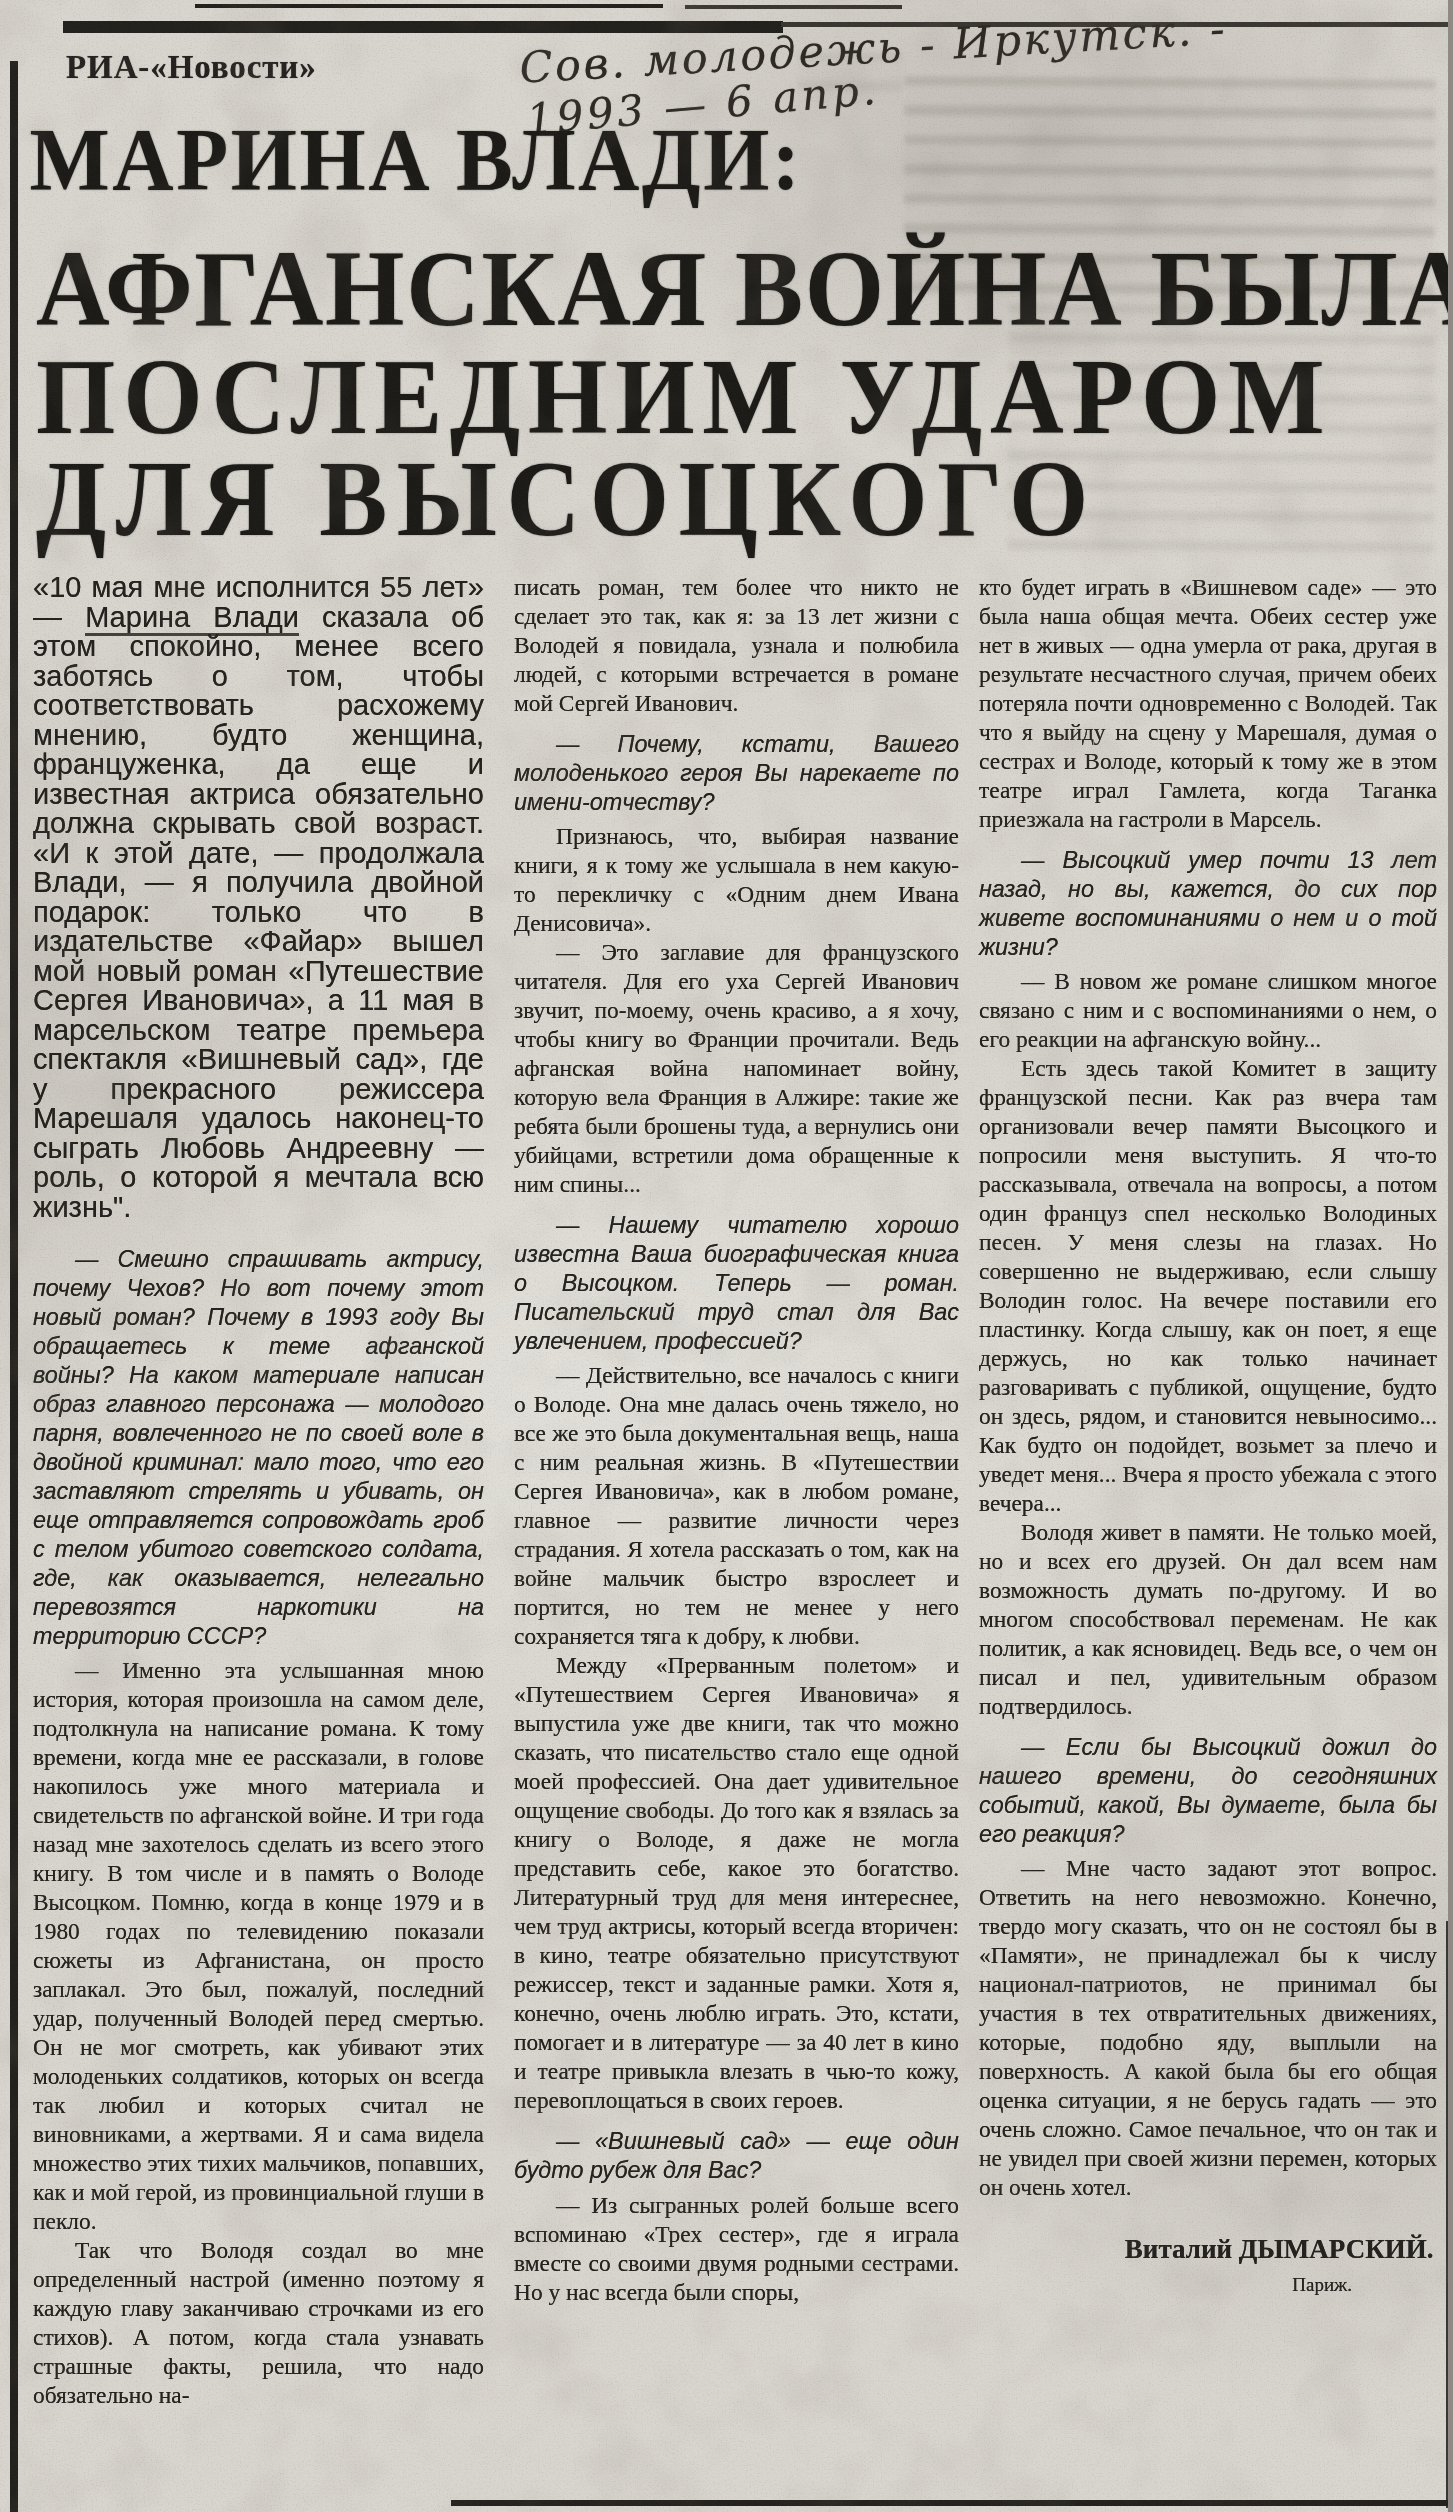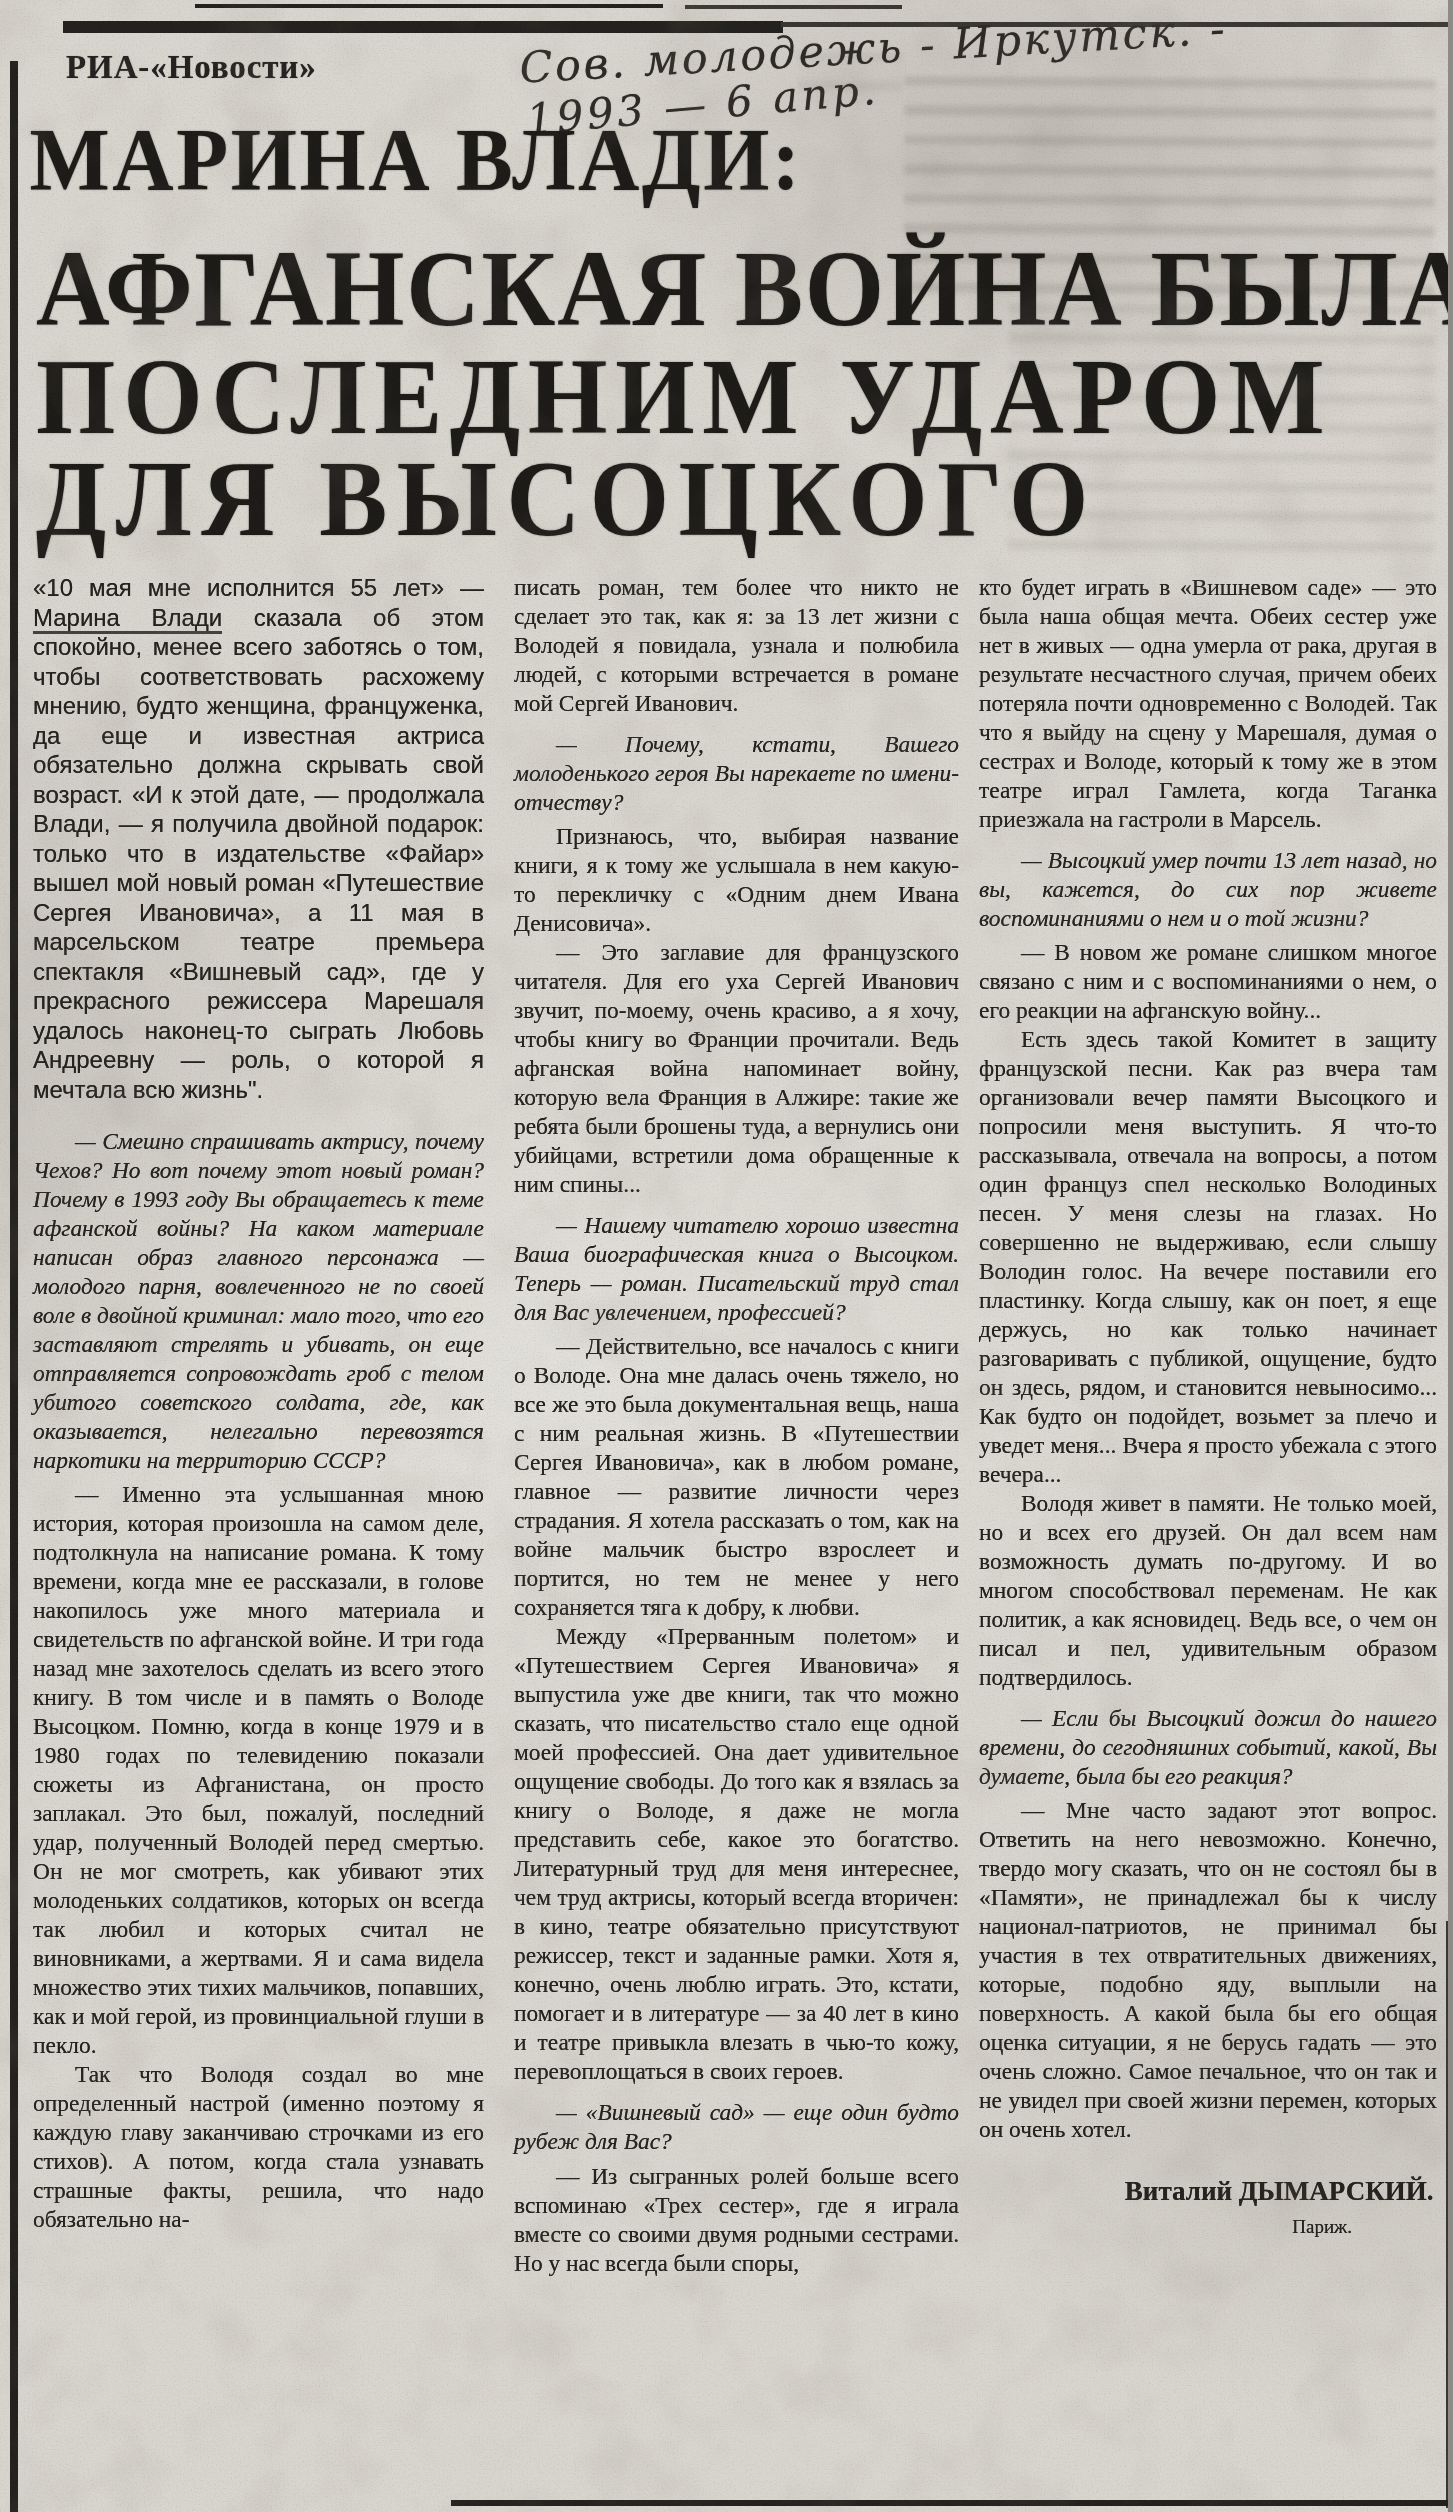--- a/index.html
+++ b/index.html
@@ -51,22 +51,22 @@
   .col {
     position:absolute; top:573px; text-align:justify;
     font-size:23.4px; line-height:29px; color:#24221e;
     text-shadow:0 0 0.6px rgba(25,23,20,.75);
   }
   .col--1 { left:33px;   width:451px; }
   .col--2 { left:514px;  width:445px; }
   .col--3 { left:979px; width:458px; }
   .para { margin:0; text-indent:42px; }
   .para--noindent { text-indent:0; }
-  .para--intro { font-family:"Liberation Sans","DejaVu Sans",sans-serif; font-size:24px; line-height:29.5px; }
-  .para--q { font-family:Liberation Serif, serif; font-style:italic; margin-top:12px; margin-bottom:5.2px; }
+  .para--intro { font-family:"Liberation Sans","DejaVu Sans",sans-serif; font-size:29px; line-height:29.5px; }
+  .para--q { font-family:Liberation Sans, sans-serif; font-style:italic; margin-top:12px; margin-bottom:5.2px; }
   .para--a { font-family:"Liberation Serif","DejaVu Serif",serif; }
   .para--intro + .para--q { margin-top:22.6px; }
   .hand-underline { border-bottom:3.5px solid rgba(42,38,33,.85); padding-bottom:0.9px; }
   
   .byline {
     margin-top:33px; text-align:right; font-weight:bold; font-size:27px;
     font-family:"Liberation Serif",serif; padding-right:3.5px; text-indent:0;
   }
   .dateline { margin-top:5.2px; text-align:right; font-size:19px; padding-right:85px; text-indent:0; }
   

